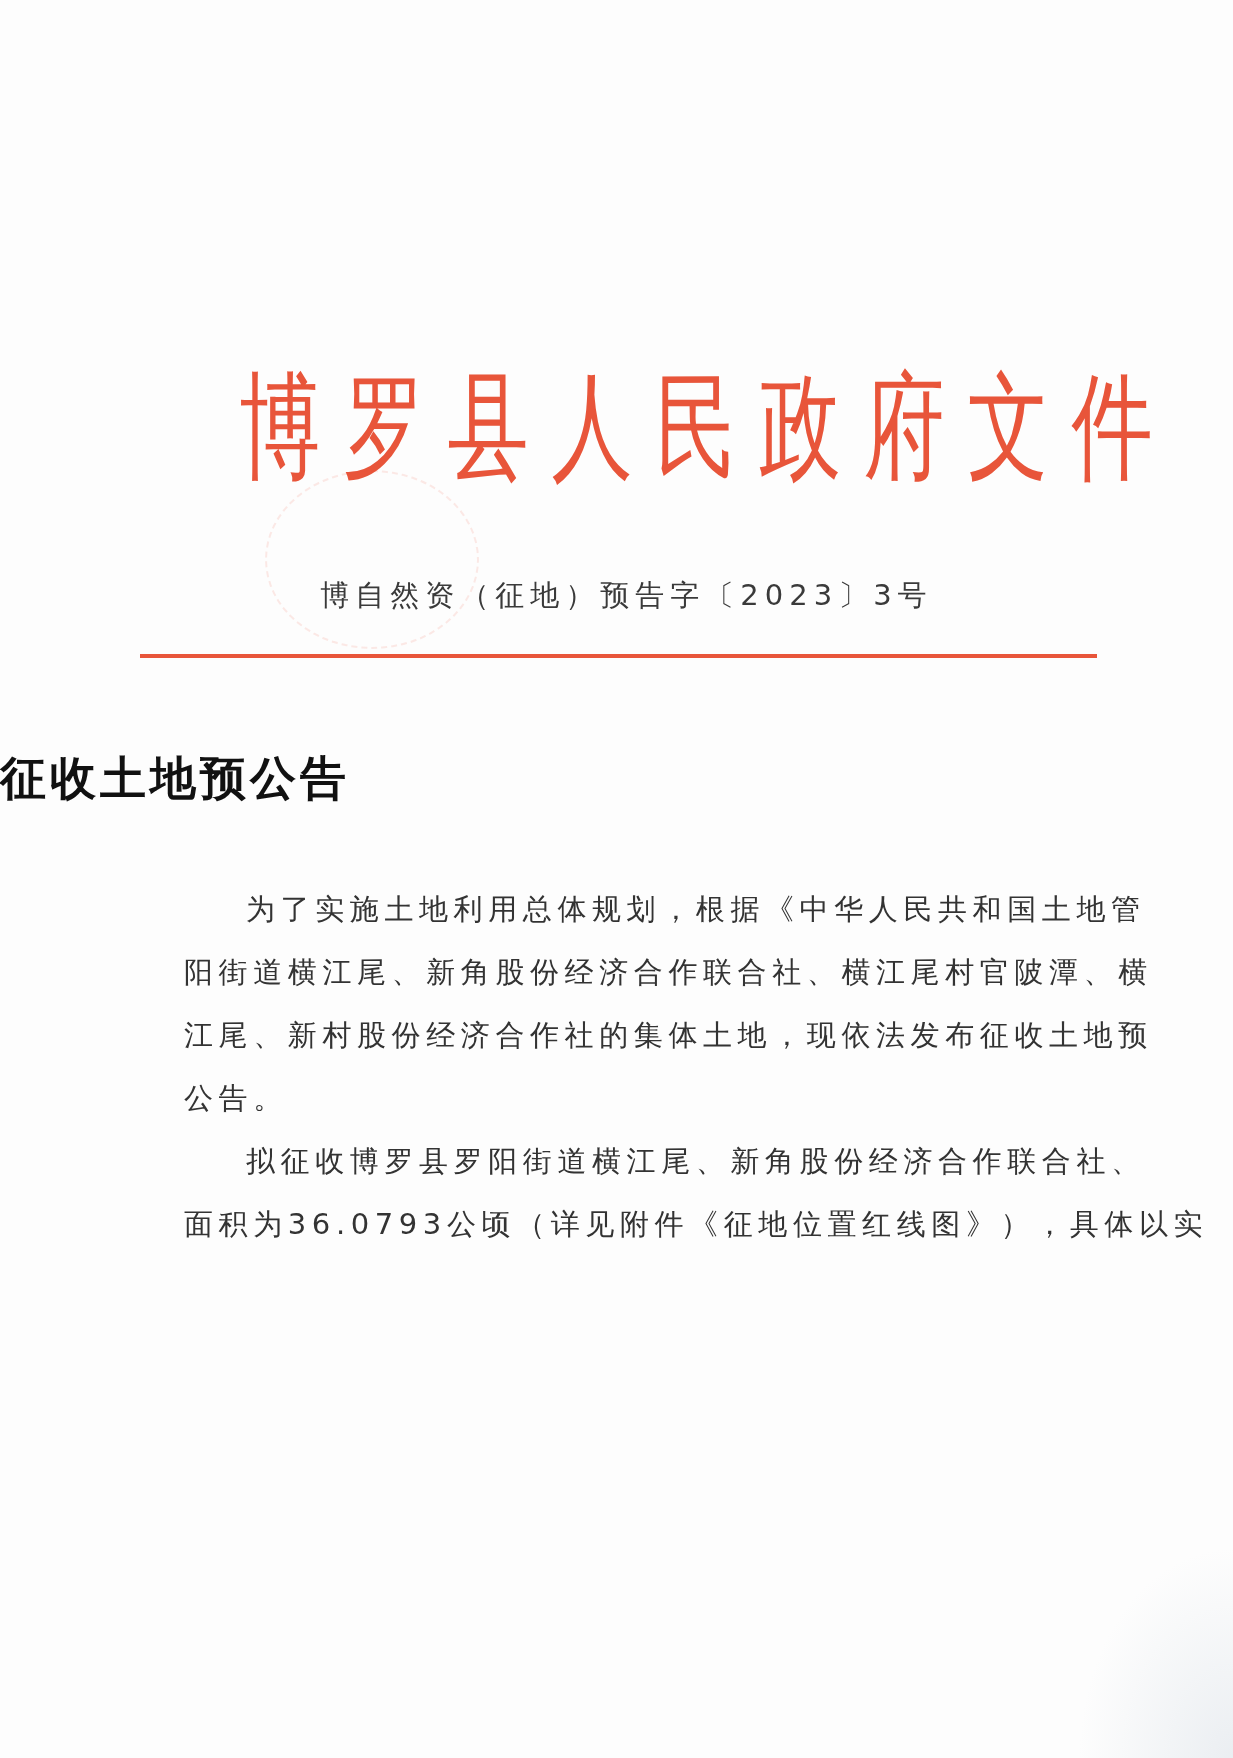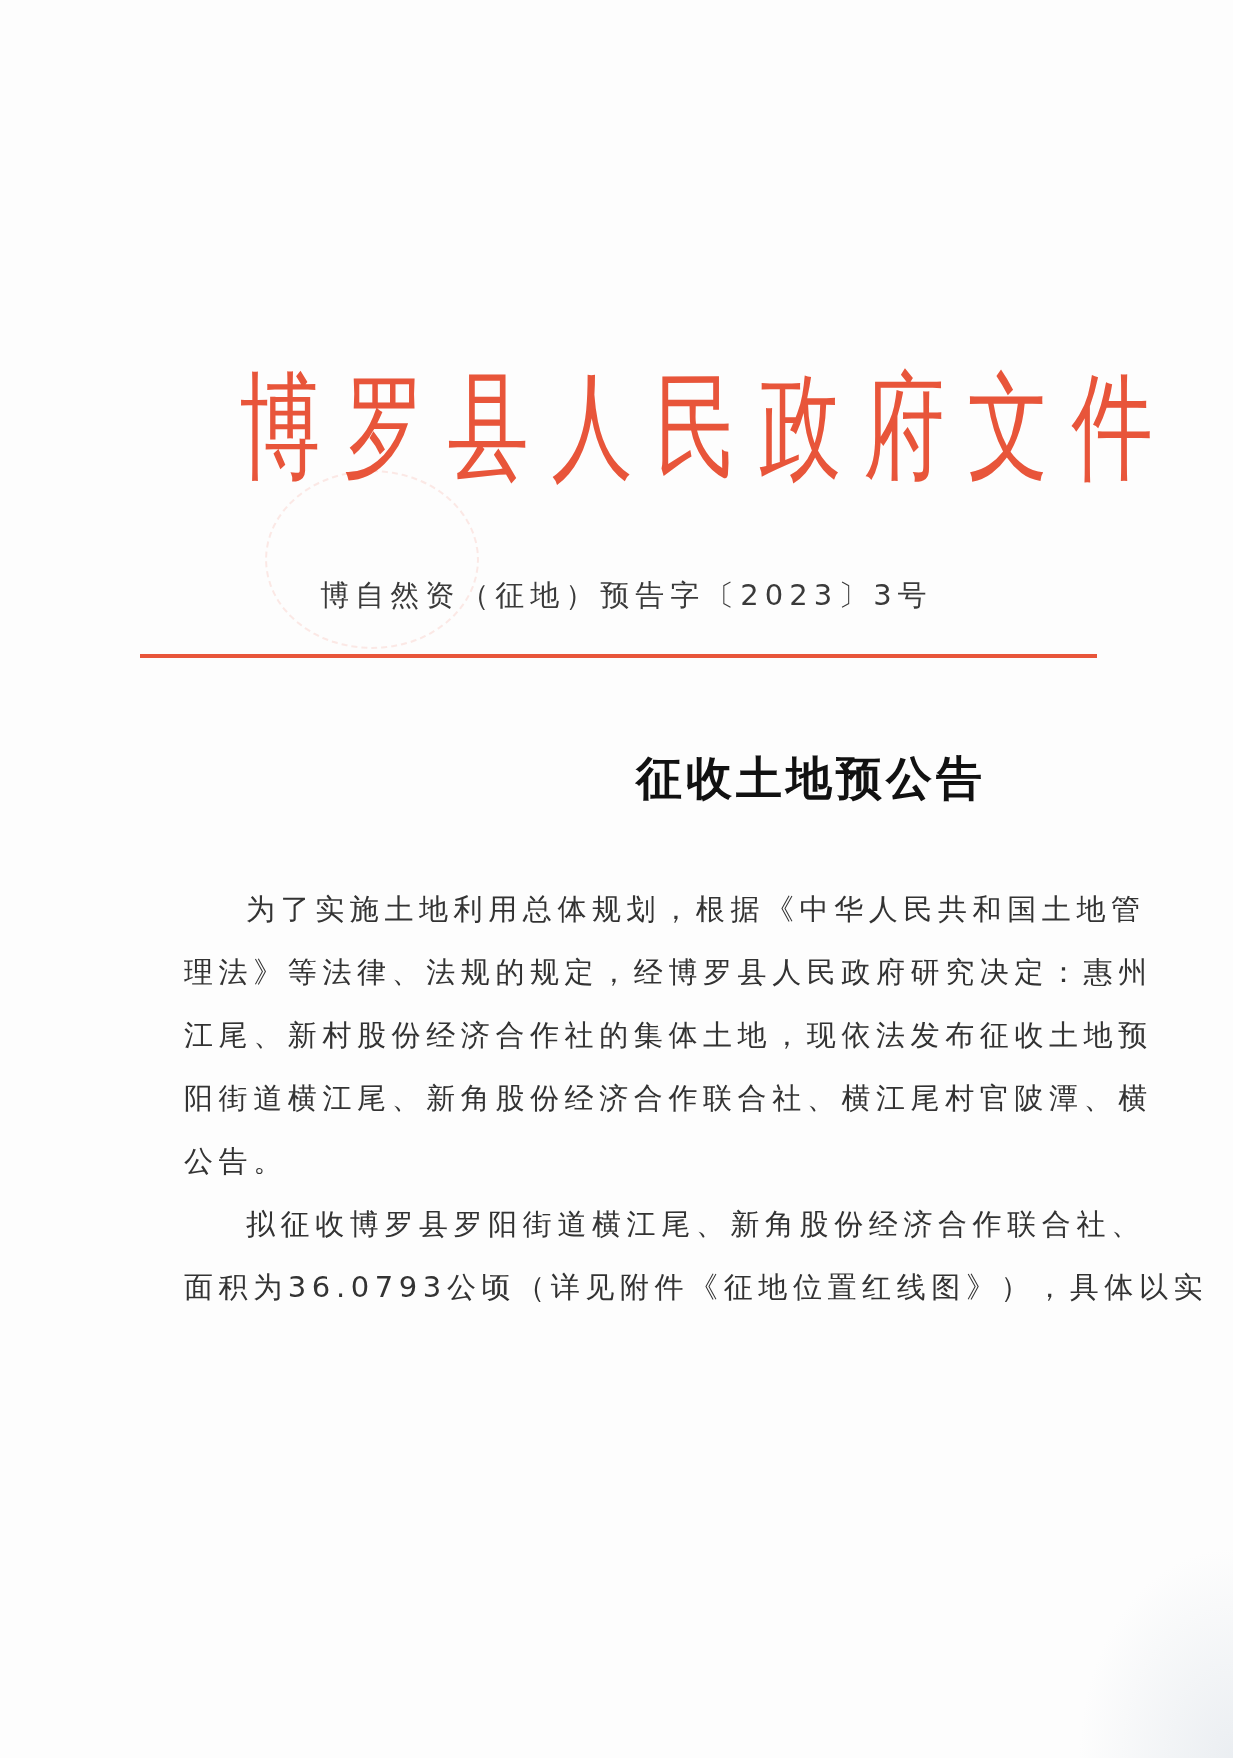--- a/index.html
+++ b/index.html
@@ -39,21 +39,21 @@
     position: absolute; left: 0; width: 1233px; top: 576px; text-align: center;
     font-size: 29px; letter-spacing: 6px; color: #3a3a3a;
     font-family: "DejaVu Sans", "Liberation Sans", sans-serif;
     padding-left: 10px;
   }
   .rule {
     position: absolute; left: 140px; top: 654px; width: 957px; height: 4px;
     background: #e8553a;
   }
   .title {
-    position: absolute; left: 0; width: 986px; top: 748px; text-align: right;
+    position: absolute; left: 0; width: 986px; top: 748px; text-align: left;
     font-size: 46px; font-weight: bold; letter-spacing: 4px; color: #111;
     font-family: "DejaVu Serif", "Liberation Serif", serif;
   }
   .body {
     position: absolute; left: 160px; top: 878px; width: 930px;
     font-size: 29px; line-height: 63px; color: #333;
     font-family: "DejaVu Sans", "Liberation Sans", sans-serif;
     margin-left: 24px;
   }
   .line { display: block; white-space: nowrap; letter-spacing: 5.6px; height: 63px; }
@@ -83,23 +83,22 @@
   <div class="stamp"></div>
 
   <div class="docnum">博自然资（征地）预告字〔2023〕3号</div>
 
   <div class="rule"></div>
 
   <div class="title">征收土地预公告</div>
 
   <div class="body">
     <span class="line indent">为了实施土地利用总体规划，根据《中华人民共和国土地管</span>
-    <span class="line">理法》等法律、法规的规定，经博罗县人民政府研究决定：惠州</span>
+    <span class="line">阳街道横江尾、新角股份经济合作联合社、横江尾村官陂潭、横</span>
     <span class="line">江尾、新村股份经济合作社的集体土地，现依法发布征收土地预</span>
-    <span class="line">阳街道横江尾、新角股份经济合作联合社、横江尾村官陂潭、横</span>
     <span class="line">公告。</span>
 
 
     <span class="line indent">拟征收博罗县罗阳街道横江尾、新角股份经济合作联合社、</span>
     <span class="line">面积为36.0793公顷（详见附件《征地位置红线图》），具体以实</span>
   </div>
 
 </div>
 
 </body></html>

